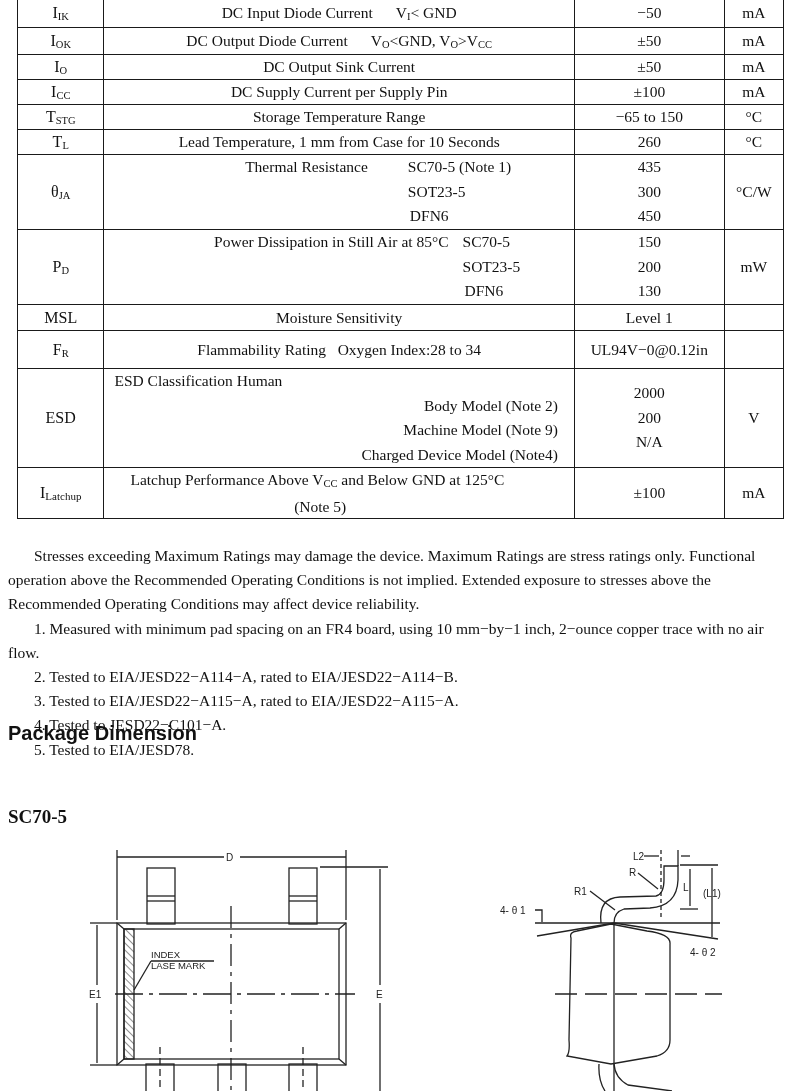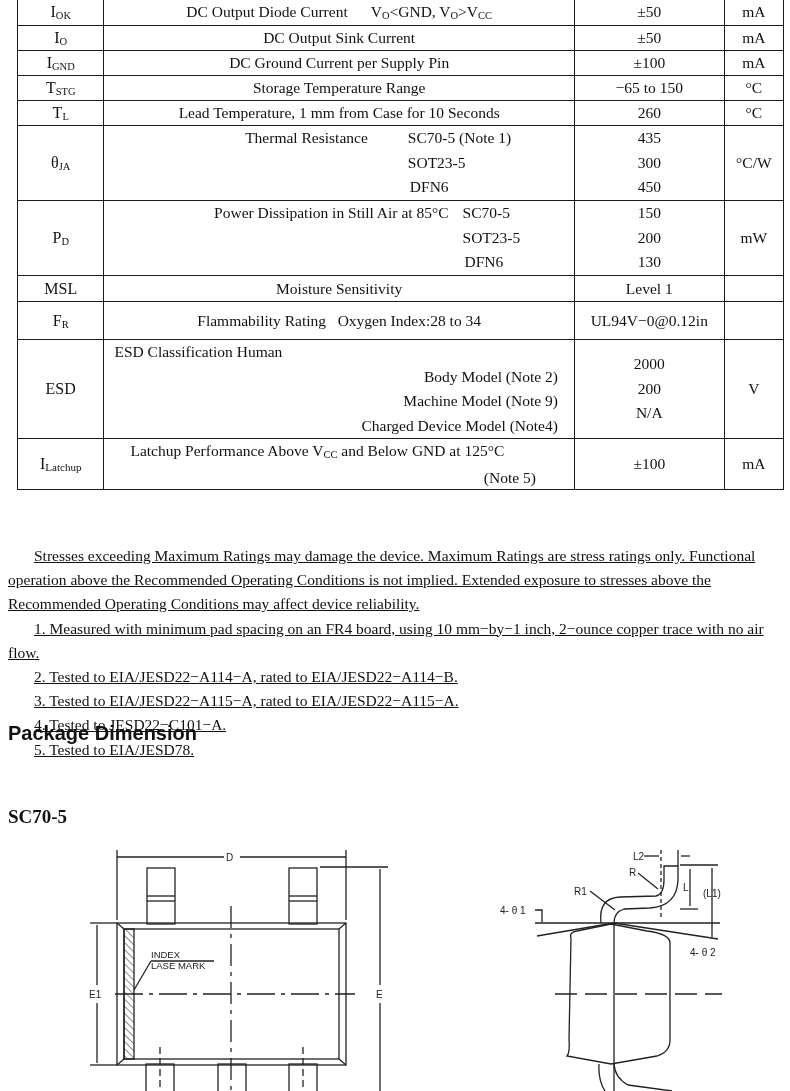--- a/index.html
+++ b/index.html
@@ -5,52 +5,58 @@
   html, body { margin:0; padding:0; background:#fff; }
   body { width:790px; height:1091px; position:relative; overflow:hidden;
          font-family:"Liberation Serif", serif; color:#111; }
   .tbl { position:absolute; left:17px; top:-2px; border-collapse:collapse; width:767px; font-size:15.5px; }
   .tbl td { border:1.6px solid #1a1a1a; padding:0; text-align:center; vertical-align:middle; }
   .c1 { width:86px; } .c2 { width:468px; } .c3 { width:149px; } .c4 { width:59px; }
   .sym { font-size:16px; }
   .sub { font-size:10.5px; vertical-align:-2px; }
   .stack div { line-height:24.5px; }
   .notes { position:absolute; left:8px; top:544px; width:775px; font-size:15.5px; line-height:24.2px; }
-  .notes p { margin:0;text-decoration:underline; }
+  .notes p { margin:0; }
   .ind { text-indent:26px; }
   .h2 { position:absolute; left:8px; top:722px; font-family:"Liberation Sans", sans-serif; font-weight:bold; font-size:20px; }
   .h3 { position:absolute; left:8px; top:806px; font-weight:bold; font-size:19px; }
   .drawing { position:absolute; left:0; top:840px; }
 </style>
 </head>
 <body>
 
 <table class="tbl">
   <colgroup>
       <col class="c1">
       <col class="c2">
       <col class="c3">
       <col class="c4">
     </colgroup>
   <tbody>
+    <tr style="height:29px">
+      <td class="sym"><span>I</span><span class="sub">IK</span></td>
+      <td><span>DC Input Diode Current</span>&nbsp;&nbsp;&nbsp;&nbsp;&nbsp; <span>V</span><span class="sub">I</span><span>&lt; GND</span></td>
+      <td>−50</td>
+      <td>mA</td>
+    </tr>
     <tr style="height:27px">
       <td class="sym"><span>I</span><span class="sub">OK</span></td>
       <td><span>DC Output Diode Current</span>&nbsp;&nbsp;&nbsp;&nbsp;&nbsp; V<span class="sub">O</span>&lt;GND, V<span class="sub">O</span>&gt;V<span class="sub">CC</span></td>
       <td>±50</td>
       <td>mA</td>
     </tr>
     <tr style="height:25px">
       <td class="sym"><span>I</span><span class="sub">O</span></td>
       <td>DC Output Sink Current</td>
       <td>±50</td>
       <td>mA</td>
     </tr>
     <tr style="height:25px">
-      <td class="sym"><span>I</span><span class="sub">GND</span></td>
-      <td>DC Ground Current per Supply Pin</td>
+      <td class="sym"><span>I</span><span class="sub">CC</span></td>
+      <td>DC Supply Current per Supply Pin</td>
       <td>±100</td>
       <td>mA</td>
     </tr>
     <tr style="height:25px">
       <td class="sym"><span>T</span><span class="sub">STG</span></td>
       <td>Storage Temperature Range</td>
       <td>−65 to 150</td>
       <td>°C</td>
     </tr>
     <tr style="height:25px">
@@ -139,21 +145,21 @@
       </td>
       <td>V</td>
     </tr>
 
     <tr style="height:48px">
       <td class="sym"><span>I</span><span class="sub" style="font-size:11px">Latchup</span></td>
       <td>
         <div style="padding-left:26px; text-align:left; line-height:24px;">
           <span>Latchup Performance Above V</span><span class="sub">CC</span><span> and Below GND at 125°C</span>
         </div>
-        <div style="text-align:right; padding-right:38px; line-height:22px;">(Note 5)</div>
+        <div style="text-align:center; padding-right:38px; line-height:22px;">(Note 5)</div>
       </td>
       <td>±100</td>
       <td>mA</td>
     </tr>
   </tbody>
 </table>
 
 <div class="notes">
   <p class="ind">Stresses exceeding Maximum Ratings may damage the device. Maximum Ratings are stress ratings only. Functional operation above the Recommended Operating Conditions is not implied. Extended exposure to stresses above the Recommended Operating Conditions may affect device reliability.</p>
   <p class="ind">1. Measured with minimum pad spacing on an FR4 board, using 10 mm−by−1 inch, 2−ounce copper trace with no air flow.</p>

